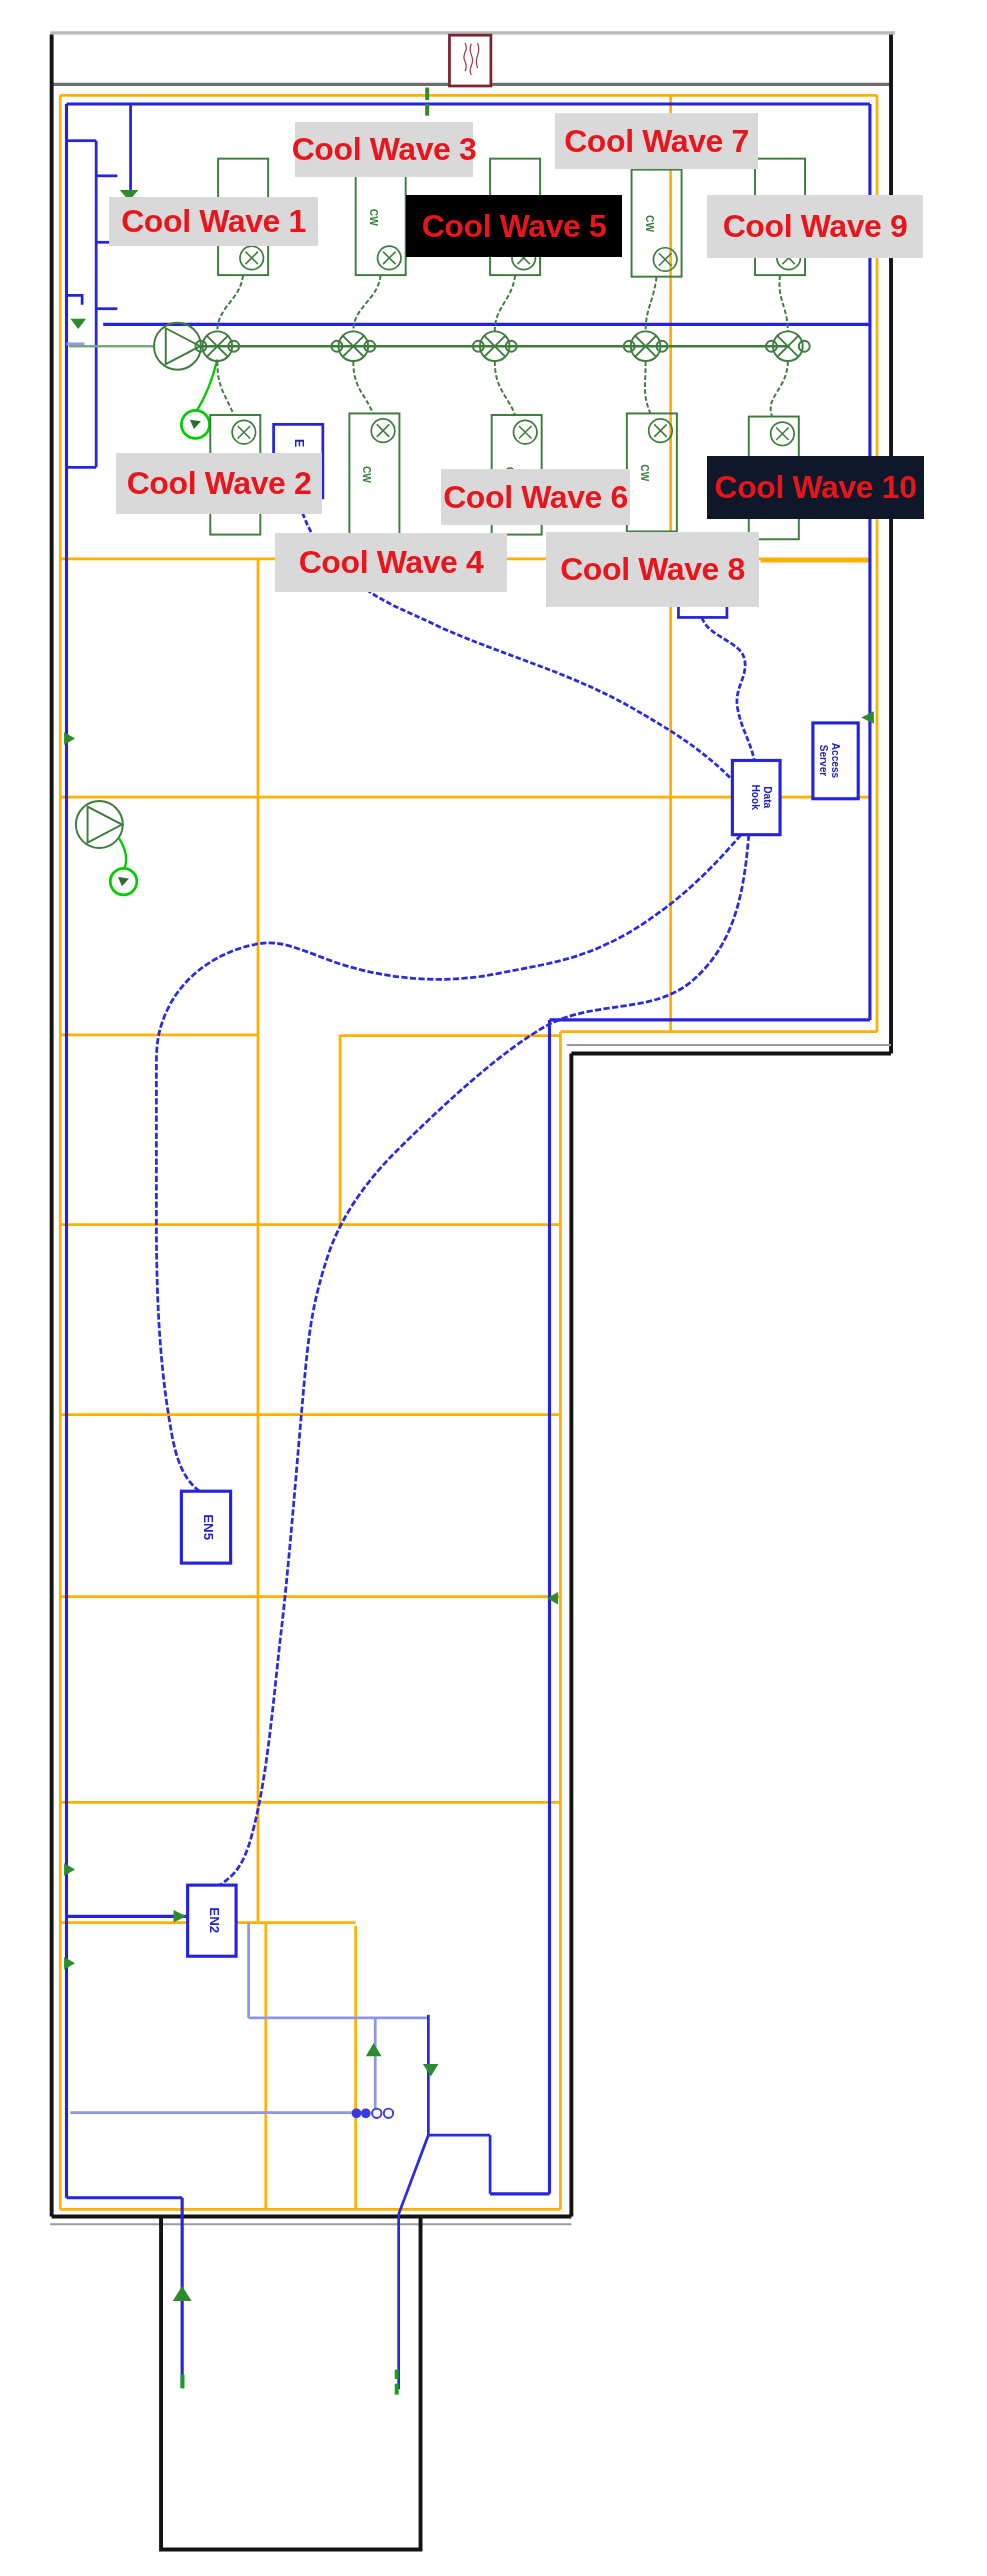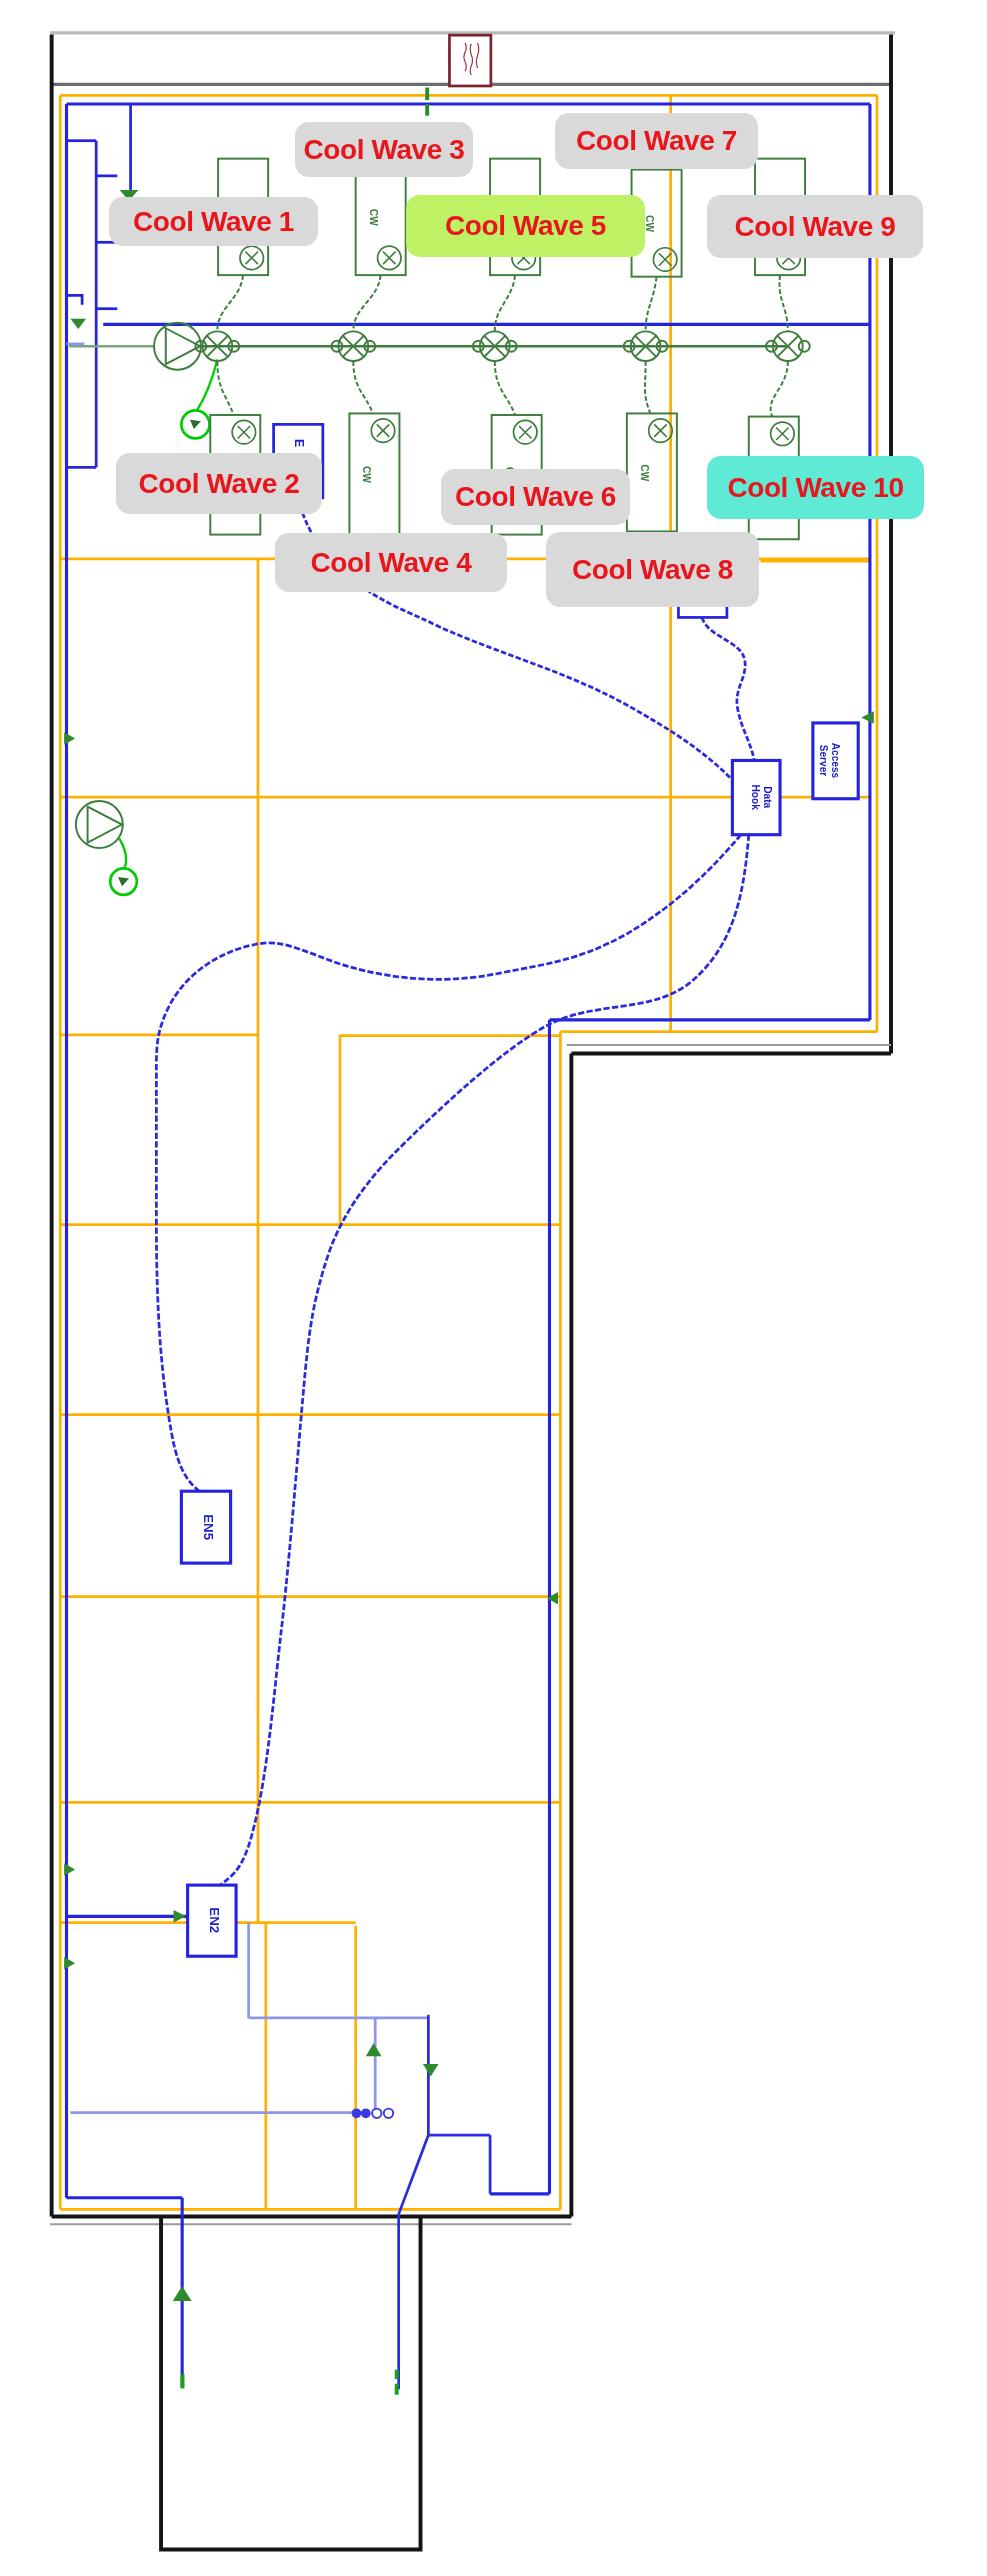--- a/index.html
+++ b/index.html
@@ -1,22 +1,22 @@
 <!DOCTYPE html>
 <html style="font-size:12.5px"><head>
 <meta charset="utf-8">
 <style>
   html,body{margin:0;padding:0;background:#ffffff;}
   #canvas{position:relative;width:988px;height:2576px;background:#ffffff;overflow:hidden;
           font-family:"Liberation Sans", sans-serif;}
   #plan-svg{position:absolute;left:0;top:0;}
   #labels-layer{position:absolute;left:0;top:0;width:100%;height:100%;pointer-events:none;}
   .cw-label{position:absolute;display:flex;align-items:center;justify-content:center;
-            font-family:"Liberation Sans", sans-serif;font-weight:600;font-size:28px;
-            letter-spacing:-0.4px;white-space:nowrap;border-radius:14px;}
+            font-family:"Liberation Sans", sans-serif;font-weight:600;font-size:32px;
+            letter-spacing:-0.4px;white-space:nowrap;}
   text{font-family:"Liberation Sans", sans-serif;}
   .boxtext{font-weight:bold;}
 </style>
 </head>
 <body>
 
 <div id="canvas">
 <svg id="plan-svg" width="988" height="2576" viewBox="0 0 1264 3296">
 
   <g fill="none">
@@ -302,21 +302,21 @@
       <text class="boxtext" x="274" y="2462" font-size="17" fill="#2020d0" text-anchor="middle" transform="rotate(90 274 2457)">EN2</text>
     </g>
   </g>
 </svg>
 
 <div id="labels-layer">
       <div class="cw-label" style="left: 109px; top: 197px; width: 209px; height: 49px; background: rgb(217, 217, 217); color: rgb(232, 21, 29);">Cool Wave 1</div>
       <div class="cw-label" style="left: 116px; top: 453px; width: 206px; height: 61px; background: rgb(217, 217, 217); color: rgb(232, 21, 29);">Cool Wave 2</div>
       <div class="cw-label" style="left: 295px; top: 122px; width: 178px; height: 55px; background: rgb(217, 217, 217); color: rgb(232, 21, 29);">Cool Wave 3</div>
       <div class="cw-label" style="left: 275px; top: 533px; width: 232px; height: 59px; background: rgb(217, 217, 217); color: rgb(232, 21, 29);">Cool Wave 4</div>
-      <div class="cw-label" style="left: 406px; top: 195px; width: 239px; height: 62px; background: #bef264; color: rgb(232, 21, 29);">Cool Wave 5</div>
+      <div class="cw-label" style="left: 406px; top: 195px; width: 216px; height: 62px; background: #000000; color: rgb(232, 21, 29);">Cool Wave 5</div>
       <div class="cw-label" style="left: 441px; top: 469px; width: 189px; height: 56px; background: rgb(217, 217, 217); color: rgb(232, 21, 29);">Cool Wave 6</div>
       <div class="cw-label" style="left: 555px; top: 113px; width: 203px; height: 56px; background: rgb(217, 217, 217); color: rgb(232, 21, 29);">Cool Wave 7</div>
       <div class="cw-label" style="left: 546px; top: 532px; width: 213px; height: 75px; background: rgb(217, 217, 217); color: rgb(232, 21, 29);">Cool Wave 8</div>
       <div class="cw-label" style="left: 707px; top: 195px; width: 216px; height: 63px; background: rgb(217, 217, 217); color: rgb(232, 21, 29);">Cool Wave 9</div>
-      <div class="cw-label" style="left: 707px; top: 456px; width: 217px; height: 63px; background: #5eead4; color: rgb(232, 21, 29);">Cool Wave 10</div>
+      <div class="cw-label" style="left: 707px; top: 456px; width: 217px; height: 63px; background: #0f172a; color: rgb(232, 21, 29);">Cool Wave 10</div>
     </div>
 </div>
 
 
 </body></html>

